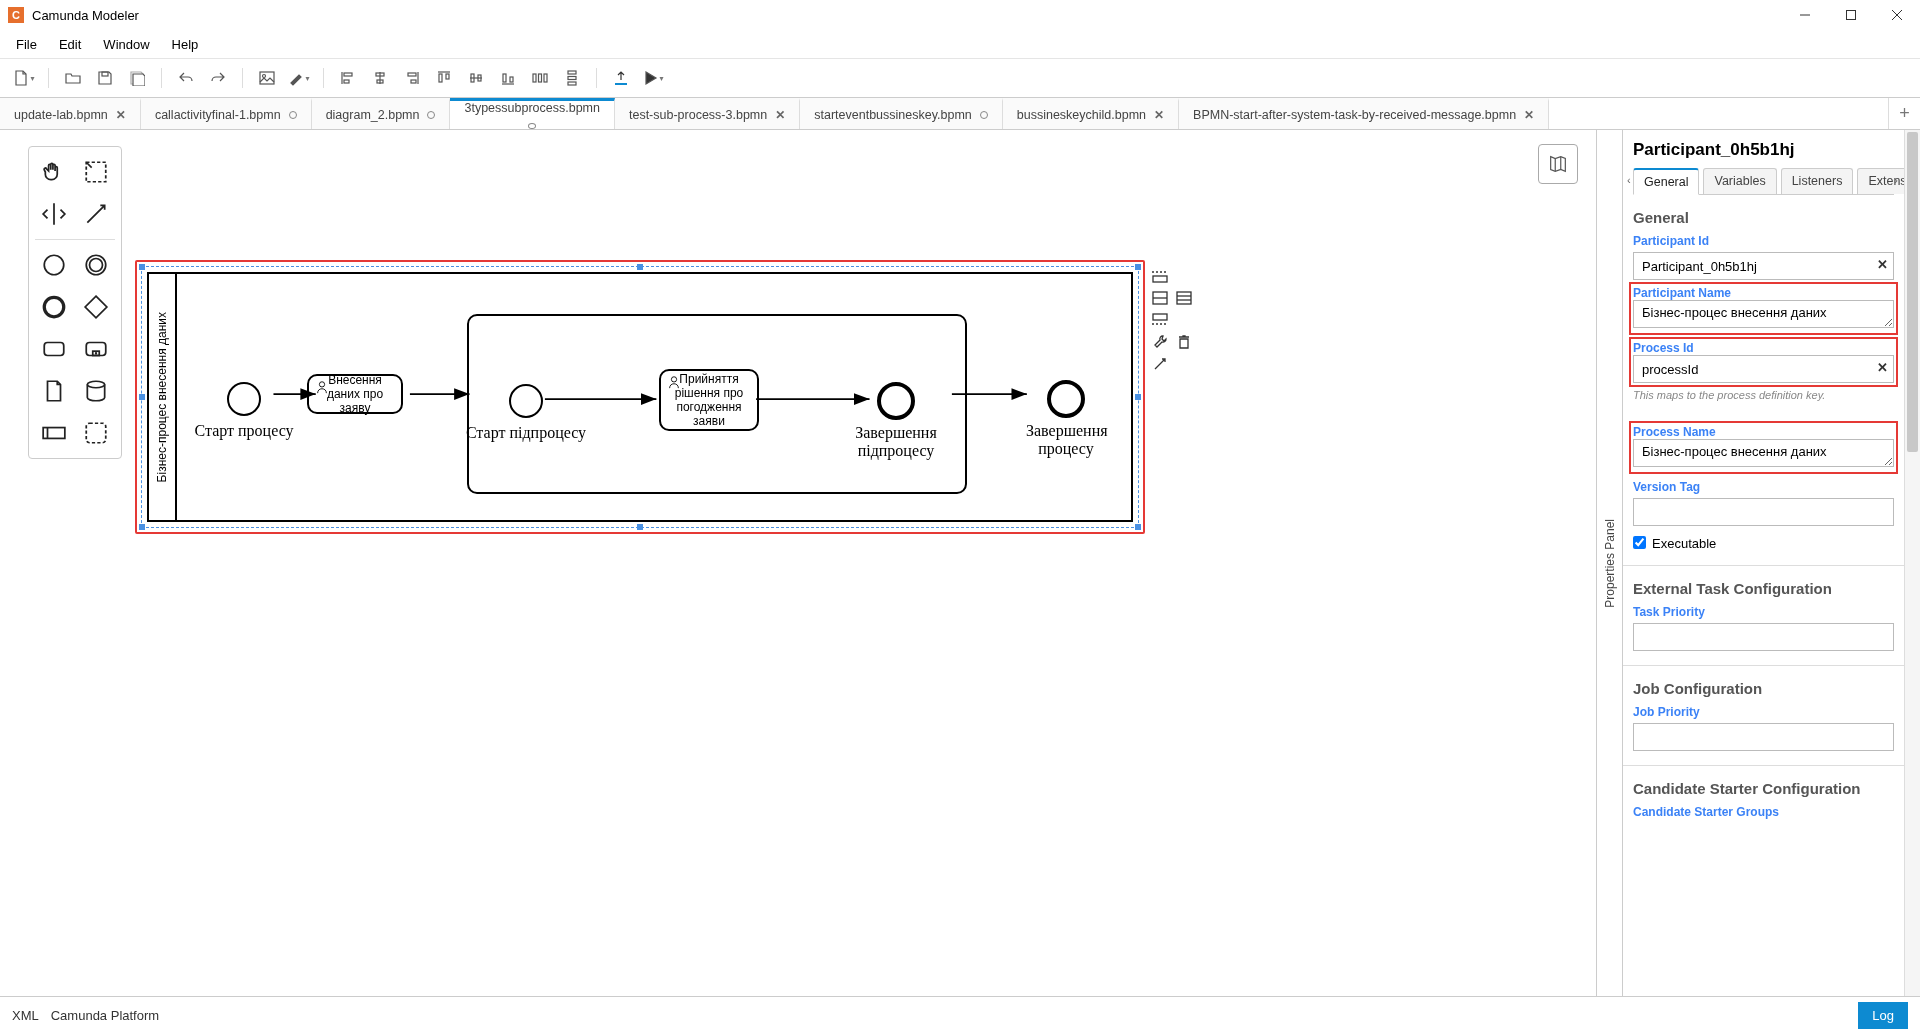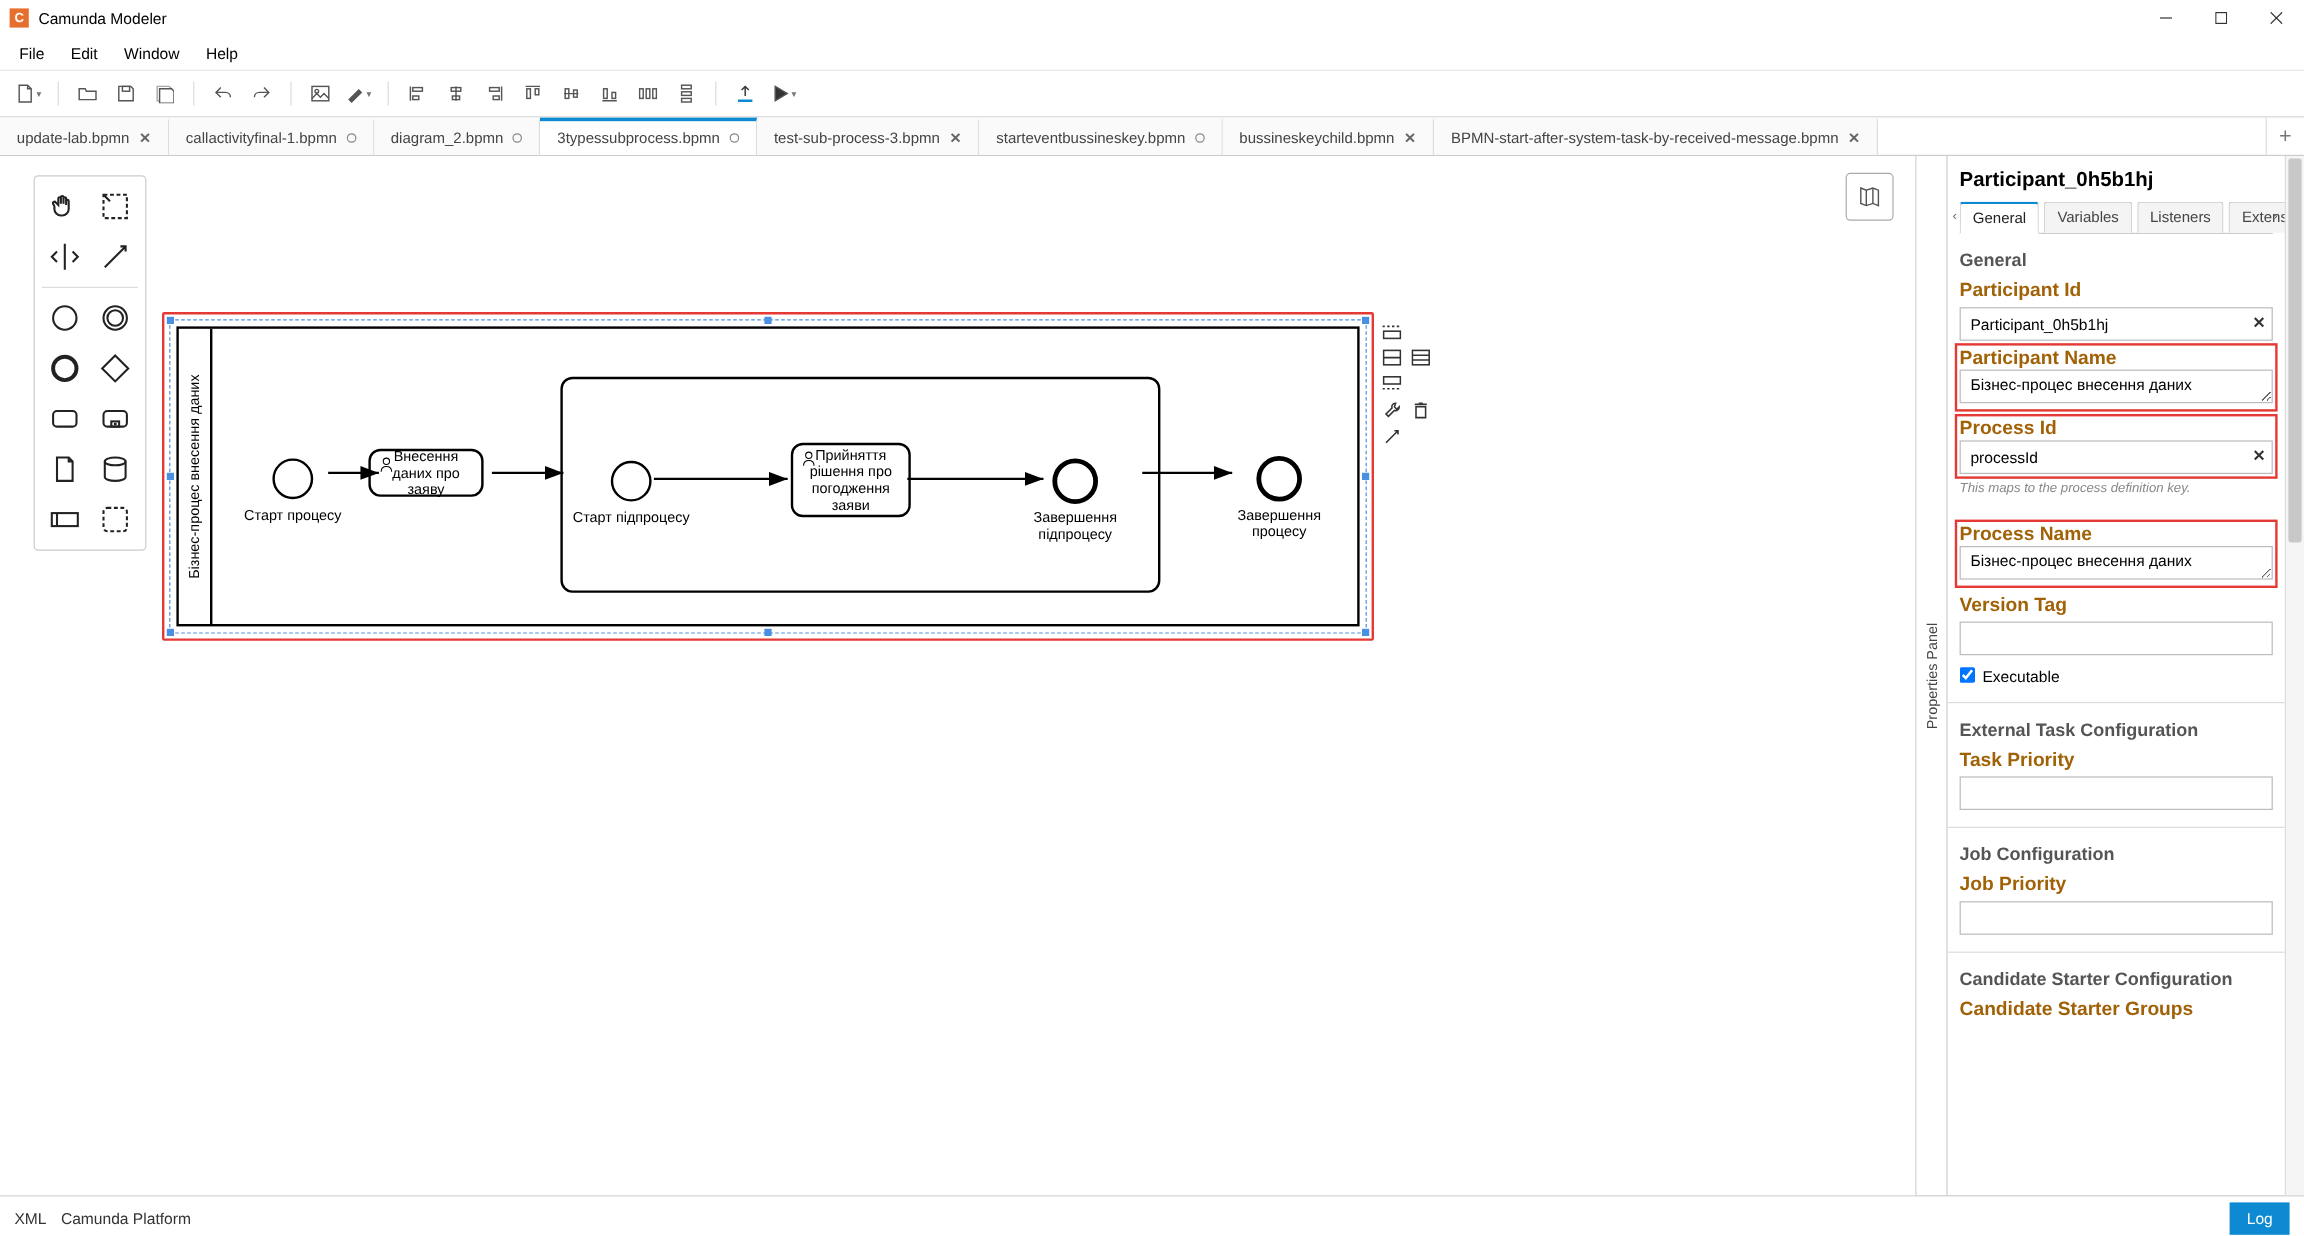--- a/index.html
+++ b/index.html
@@ -20,21 +20,21 @@
   
   .toolbar { height:40px; border-top:1px solid #e5e5e5; border-bottom:1px solid #ccc; display:flex; align-items:center; padding:0 10px; gap:4px; }
   .tool { width:28px; height:28px; display:flex; align-items:center; justify-content:center; color:#555; }
   .tool svg { width:16px; height:16px; stroke:#555; fill:none; stroke-width:1.2; }
   .tool .caret { font-size:8px; margin-left:1px; color:#777; }
   .sep { width:1px; height:20px; background:#ddd; margin:0 6px; }
 
   
   .tabs { height:32px; display:flex; align-items:stretch; border-bottom:1px solid #ccc; background:#fff; }
   .tab { display:flex; align-items:center; padding:0 14px; font-size:12.5px; color:#444; border-right:1px solid #ddd; gap:8px; position:relative; }
-  .tab.active { border-top:3px solid #0d8ad1; background:#fff; }
+  .tab.active { border-top:3px solid #0d8ad1; background:#fff;flex-direction:column; }
   .tab:not(.active){ border-top:3px solid transparent; background:#fafafa; }
   .tab-close { font-size:12px; color:#666; font-weight:bold; }
   .tab-dirty { width:8px;height:8px;border:1px solid #888;border-radius:50%; }
   .tab-add { width:32px; display:flex;align-items:center;justify-content:center;font-size:18px;color:#777; margin-left:auto; border-left:1px solid #ddd;}
 
   
   .workspace { display:flex; height:calc(1030px - 30px - 28px - 40px - 32px - 34px); }
   .canvas-area { flex:1; position:relative; overflow:hidden; background:#fff; }
 
   
@@ -48,21 +48,21 @@
   .pool-outer { position:absolute; top:130px; left:135px; width:1010px; height:274px; border:2px solid #e53935; border-radius:2px; }
   .pool-sel { position:absolute; top:4px; left:4px; right:4px; bottom:4px; border:1px dashed #4a90e2; }
   .pool { position:absolute; top:10px; left:10px; right:10px; bottom:10px; border:2px solid #000; display:flex; background:#fff;}
   .pool-label { width:28px; border-right:2px solid #000; display:flex; align-items:center; justify-content:center; }
   .pool-label span { writing-mode:vertical-rl; transform:rotate(180deg); font-size:12px; white-space:nowrap; }
   .pool-body { flex:1; position:relative; }
 
   .evt { position:absolute; background:#fff; border-radius:50%; }
   .evt-start { border:2px solid #000; }
   .evt-end { border:4px solid #000; }
-  .evt-label { position:absolute; font-size:12px; text-align:center; transform:translateX(-50%); white-space:nowrap; }
+  .evt-label { position:absolute; font-size:16px; text-align:center; transform:translateX(-50%); white-space:nowrap;font-family:Liberation Serif, serif; }
 
   .task { position:absolute; border:2px solid #000; border-radius:10px; background:#fff; font-size:12px; display:flex; align-items:center; justify-content:center; text-align:center; padding:4px 6px; }
   .task .user-ic { position:absolute; top:4px; left:6px; width:14px;height:14px; }
 
   .subproc { position:absolute; border:2px solid #000; border-radius:10px; background:#fff; }
 
   svg.flows { position:absolute; top:0; left:0; width:100%; height:100%; pointer-events:none; }
 
   
   .ctx-tools { position:absolute; top:136px; left:1150px; display:flex; flex-direction:column; gap:2px; }
@@ -79,21 +79,21 @@
   .props-tab-handle { width:26px; border-left:1px solid #ccc; display:flex; align-items:center; justify-content:center; }
   .props-tab-handle span { writing-mode:vertical-rl; transform:rotate(180deg); font-size:12px; color:#444;}
   .props { width:282px; border-left:1px solid #ccc; padding:10px 10px 0 10px; font-size:13px; overflow:hidden; position:relative; }
   .props-title { font-weight:bold; font-size:17px; margin-bottom:8px; }
   .prop-tabs { display:flex; gap:4px; border-bottom:1px solid #ccc; position:relative; }
   .prop-tabs .scroll-l, .prop-tabs .scroll-r { position:absolute; top:6px; font-size:11px; color:#666;}
   .prop-tabs .scroll-l{left:-6px;} .prop-tabs .scroll-r{right:-4px;}
   .ptab { padding:5px 10px; border:1px solid #ccc; border-bottom:none; font-size:12.5px; color:#444; background:#f4f4f4; border-radius:3px 3px 0 0;}
   .ptab.active { background:#fff; border-bottom:1px solid #fff; margin-bottom:-1px; border-top:2px solid #0d8ad1; color:#222; }
   .section-h { font-weight:bold; font-size:15px; color:#555; margin-top:14px; margin-bottom:8px; }
-  .form-label { font-size:16px; color:#a16207; font-weight:bold; margin-top:8px; }
+  .form-label { font-size:12px; color:#3b82f6; font-weight:bold; margin-top:8px; }
   .hint { font-size:11px; color:#888; margin-top:4px; font-style:italic;}
   .field { position:relative; margin-top:4px; }
   .field input[type=text] { width:100%; height:28px; border:1px solid #bbb; padding:0 22px 0 8px; font-size:13px; }
   .field textarea { width:100%; height:28px; border:1px solid #bbb; padding:4px 8px; font-size:13px; resize:vertical; }
   .field .clear { position:absolute; right:6px; top:5px; font-size:13px; color:#333; font-weight:bold;}
   .field.highlight { outline:2px solid #e53935; outline-offset:0px; padding:2px 2px 2px 2px; margin-left:-2px; margin-right:-2px; }
   .field.highlight .form-label { margin-top:0; }
   .cbx { display:flex; align-items:flex-start; gap:6px; margin-top:10px; font-size:13px; }
   .divider { height:1px; background:#ddd; margin:14px -10px 0 -10px; }
 

